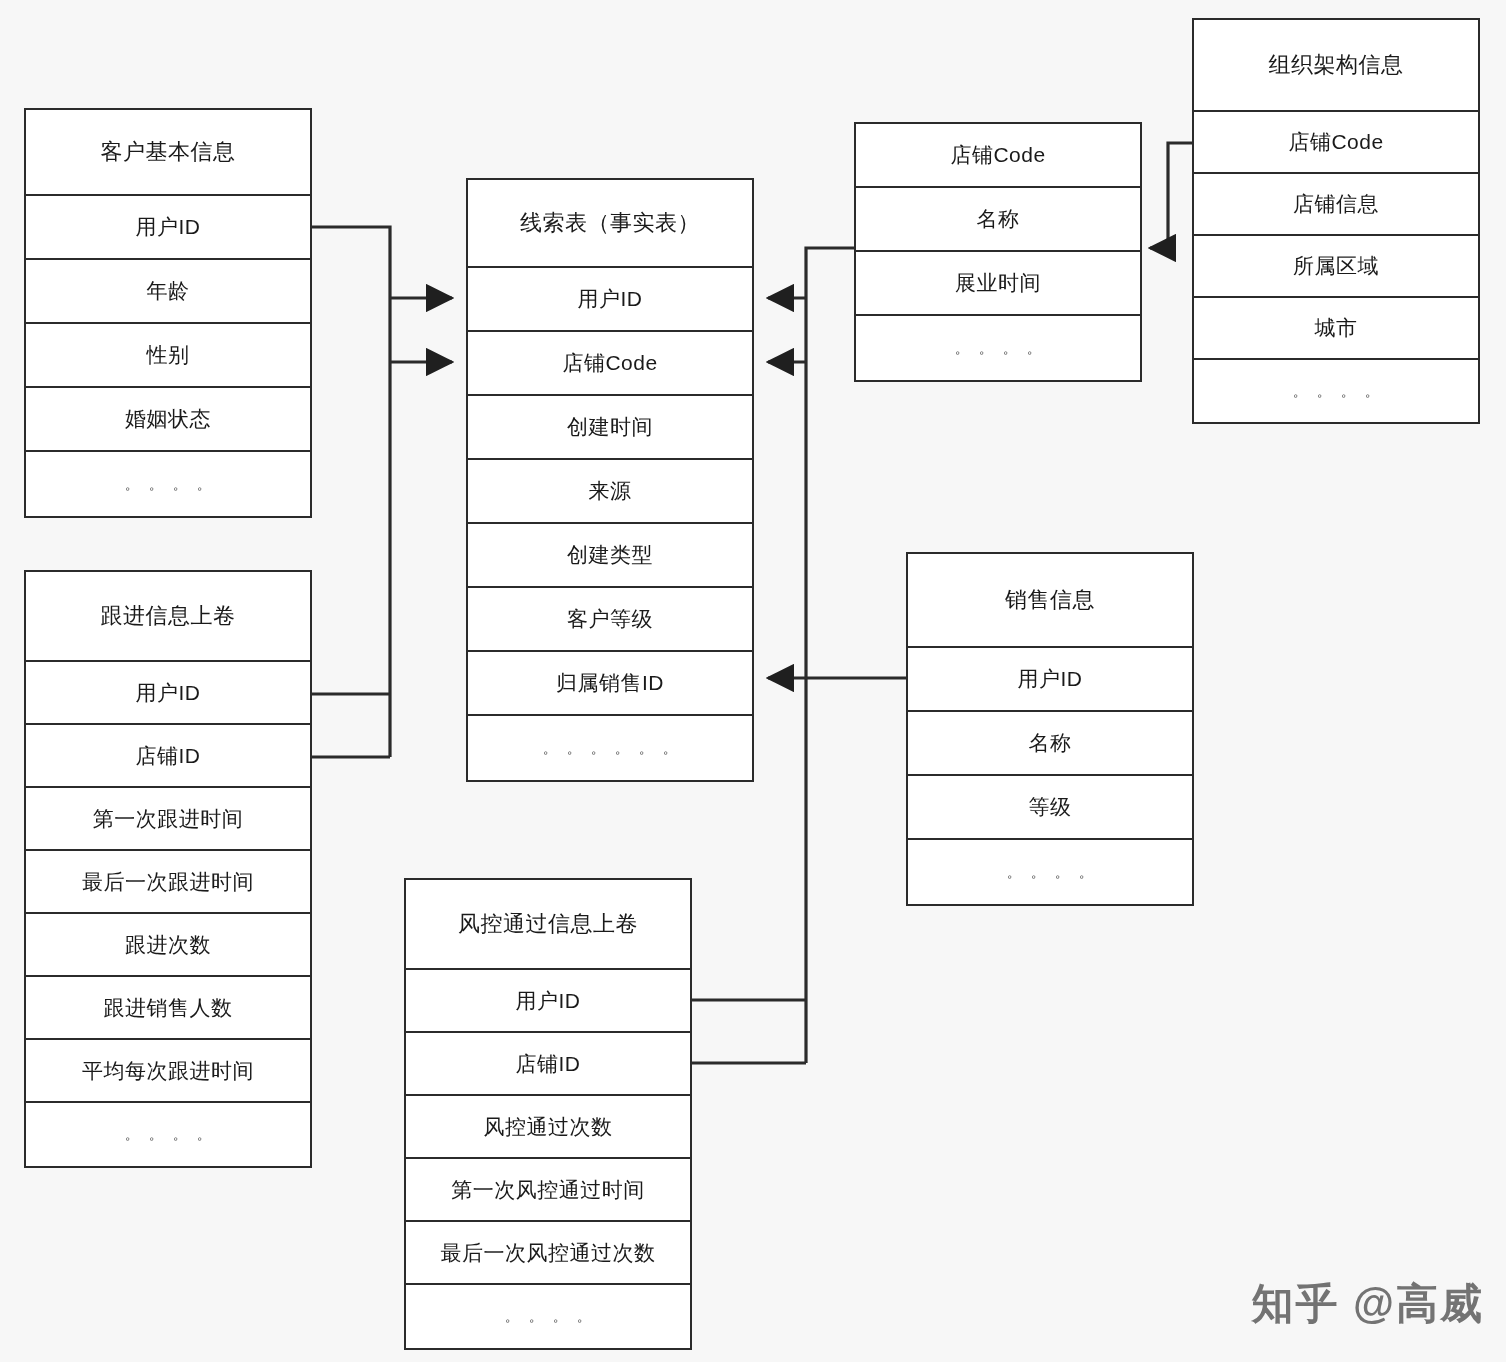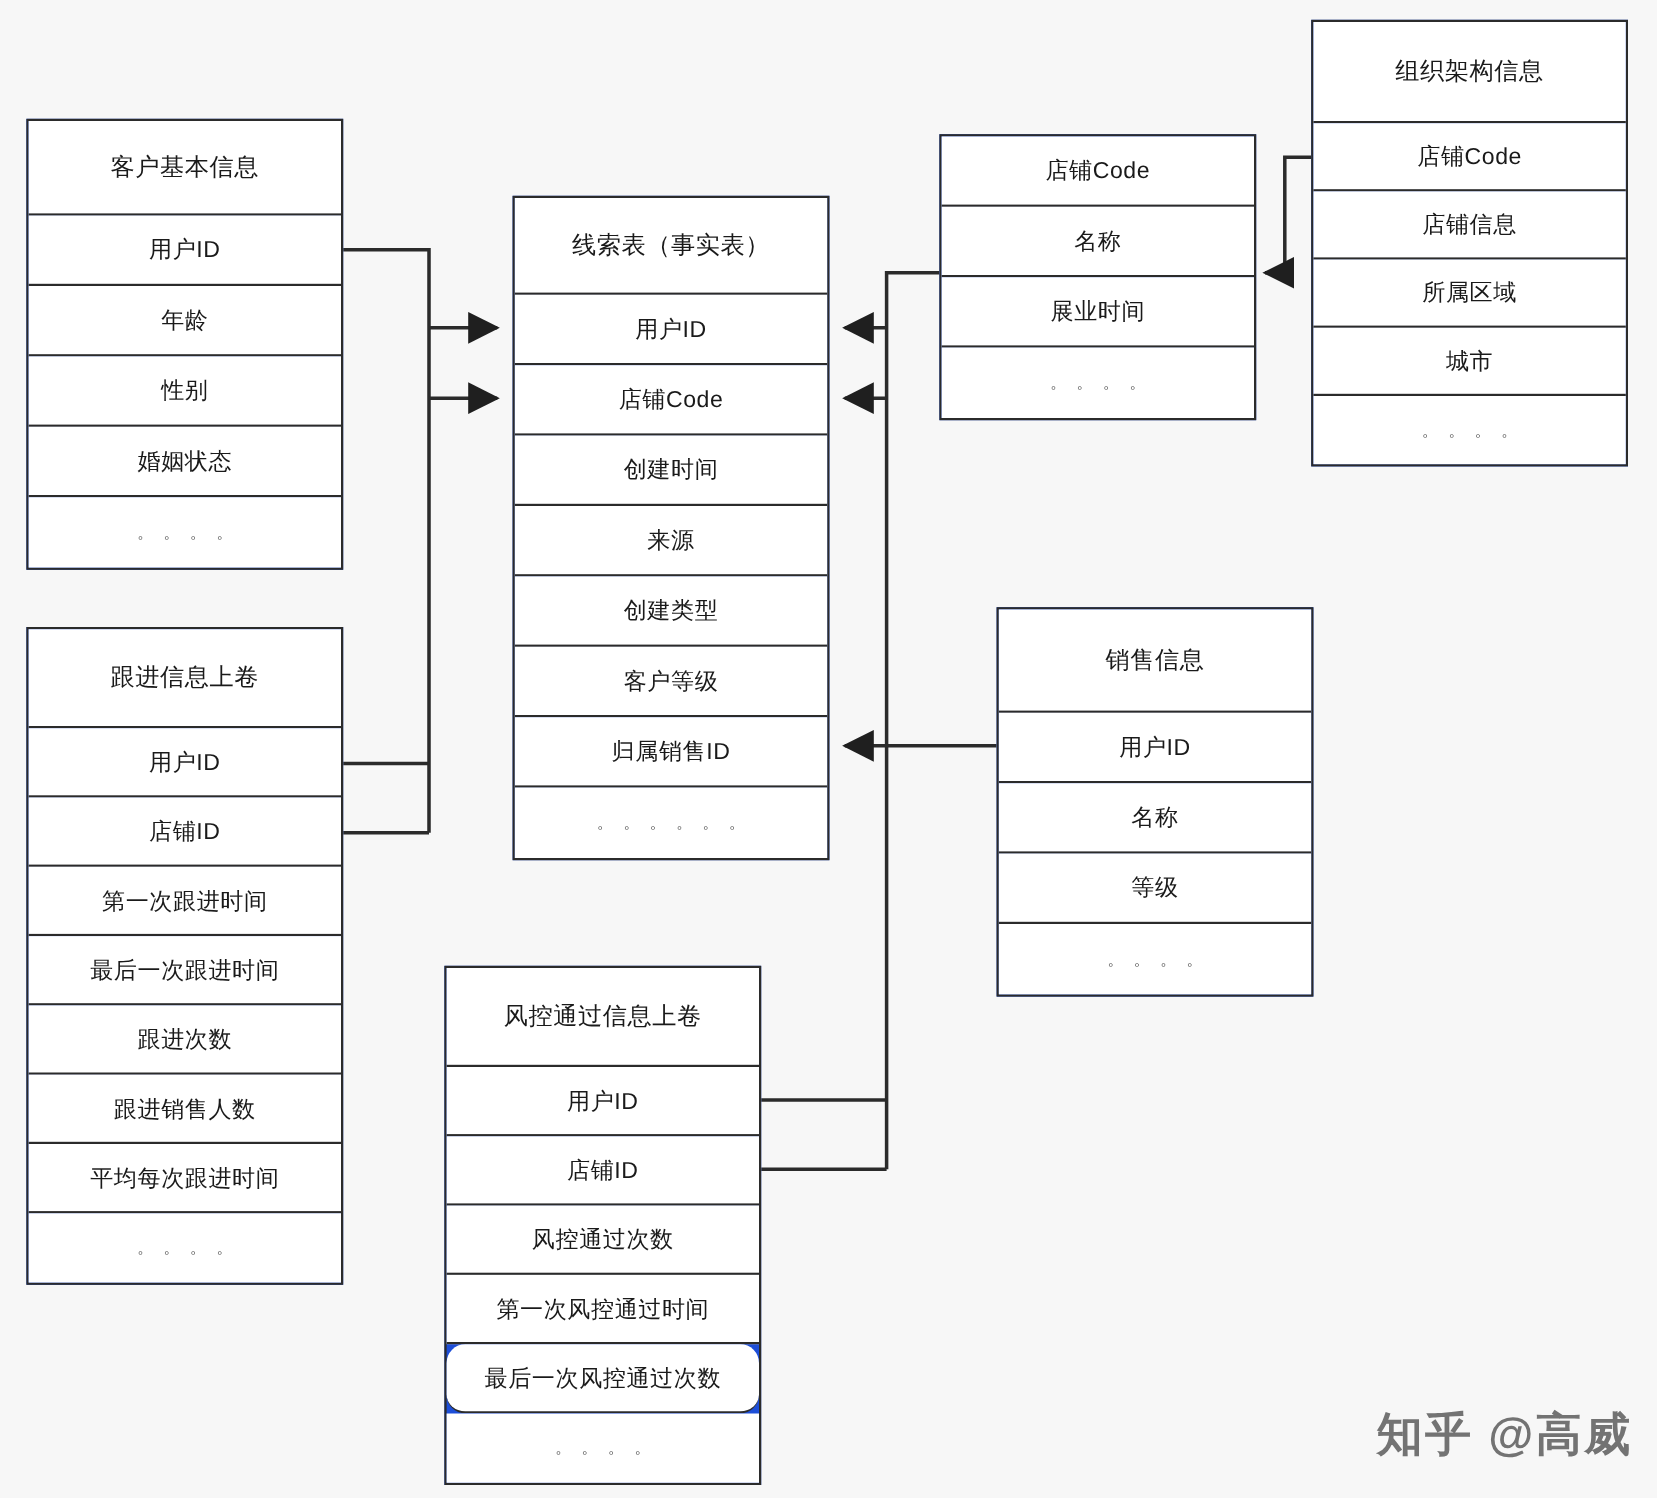--- a/index.html
+++ b/index.html
@@ -154,19 +154,19 @@
         <div class="ent-row" style="height: 64px;">名称</div>
         <div class="ent-row" style="height: 64px;">等级</div>
         <div class="ent-row ellipsis" style="height: 64px;">。。。。</div>
       </div>
       <div class="entity" style="left: 404px; top: 878px; width: 288px;">
         <div class="ent-row header" style="height: 90px;">风控通过信息上卷</div>
         <div class="ent-row" style="height: 63px;">用户ID</div>
         <div class="ent-row" style="height: 63px;">店铺ID</div>
         <div class="ent-row" style="height: 63px;">风控通过次数</div>
         <div class="ent-row" style="height: 63px;">第一次风控通过时间</div>
-        <div class="ent-row" style="height: 63px; border-radius: 17px;">最后一次风控通过次数</div>
+        <div class="ent-row" style="height: 63px;">最后一次风控通过次数</div>
         <div class="ent-row ellipsis" style="height: 63px;">。。。。</div>
       </div>
     </div>
 
   <div class="watermark">知乎 @高威</div>
 </div>
 
 </body></html>

